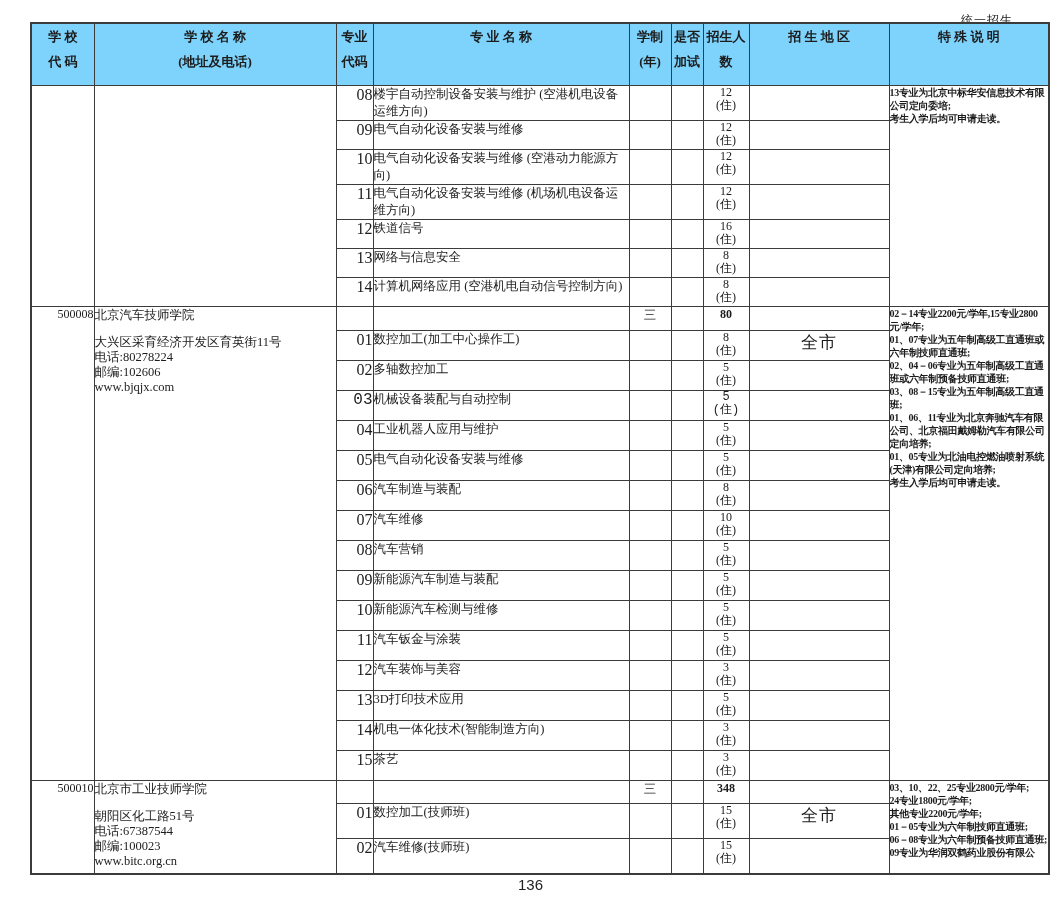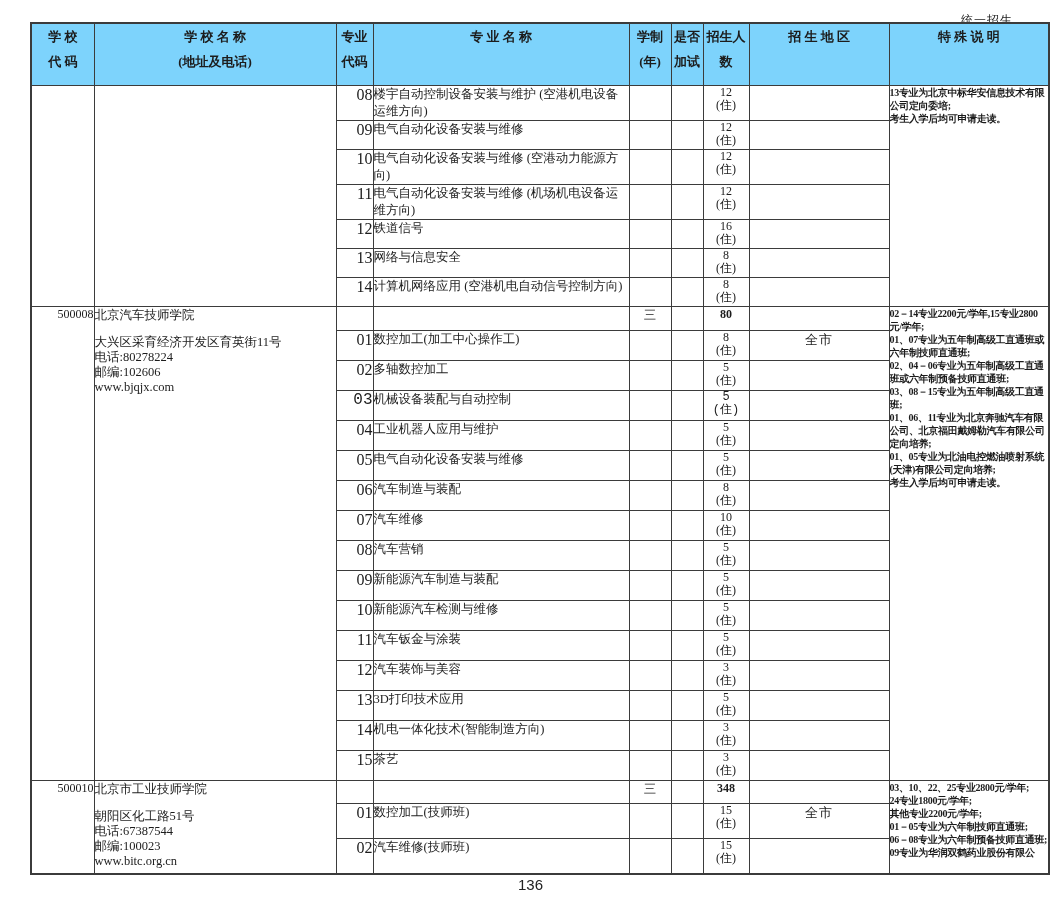--- a/index.html
+++ b/index.html
@@ -28,21 +28,21 @@
   .code-cell{text-align:right;font-size:12px;padding-top:4px;}
   .school-cell{font-size:12.5px;line-height:16px;padding:3px 2px 0 7px;}
   .school-name{margin-bottom:12px;}
   .school-addr div{line-height:15px;}
   .mcode-cell{text-align:right;font-size:16px;padding-top:3px;}
   .mname-cell{font-size:12.5px;padding:3px 2px 0 5px;}
   .years-cell{text-align:center;font-size:12.5px;padding-top:3px;}
   .addtest-cell{}
   .count-cell{text-align:center;font-size:12px;line-height:13px;padding-top:3px;}
   .count-cell .summary-count{font-weight:bold;font-size:12px;padding-top:1px;}
-  .region-cell{text-align:center;font-size:13px;padding-top:5px;letter-spacing:1px;}
+  .region-cell{text-align:center;font-size:17px;padding-top:5px;letter-spacing:1px;}
   .notes-cell{font-weight:bold;font-size:10px;line-height:13px;padding:2px 1px 0 2px;letter-spacing:-0.3px;}
   .page-number{
     position:absolute;left:0;width:100%;top:876px;text-align:center;
     font-size:15px;color:#222;font-family:"Liberation Sans","DejaVu Sans",sans-serif;
   }
 </style>
 </head>
 <body>
 
 <div class="corner-label">统一招生</div>

